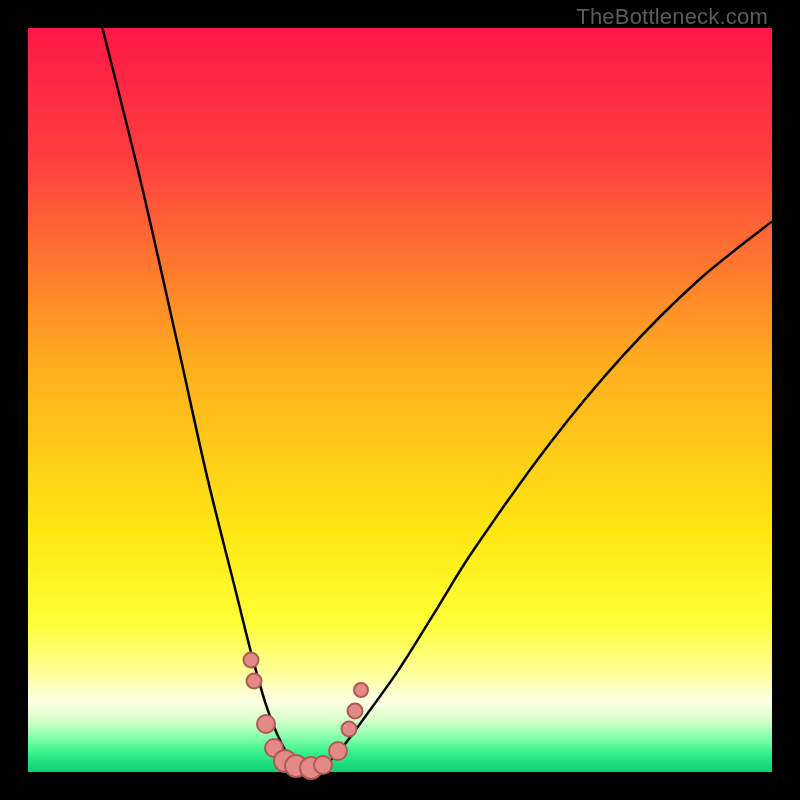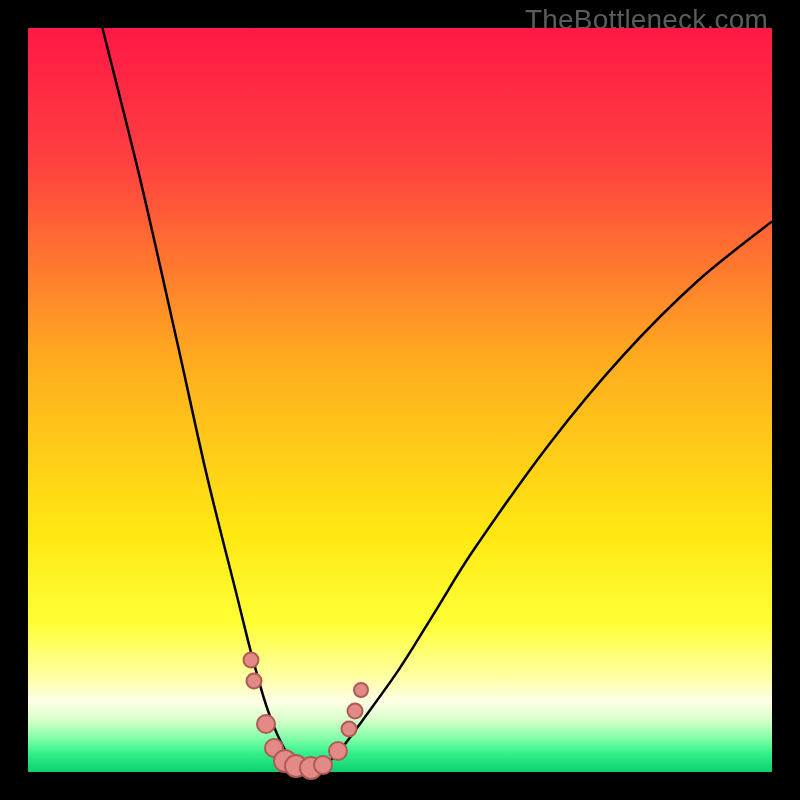--- a/index.html
+++ b/index.html
@@ -28,21 +28,21 @@
     left: 0; top: 0;
     width: 744px;
     height: 744px;
     pointer-events: none;
   }
   .watermark {
     position: absolute;
     top: 4px;
     right: 32px;
     color: #5b5b5b;
-    font-size: 28px;
+    font-size: 22px;
     font-weight: 500;
     letter-spacing: 0.2px;
   }
   .marker {
     position: absolute;
     border-radius: 50%;
     background: #e48a86;
     border: 2px solid #af5a55;
     box-sizing: border-box;
     transform: translate(-50%, -50%);

